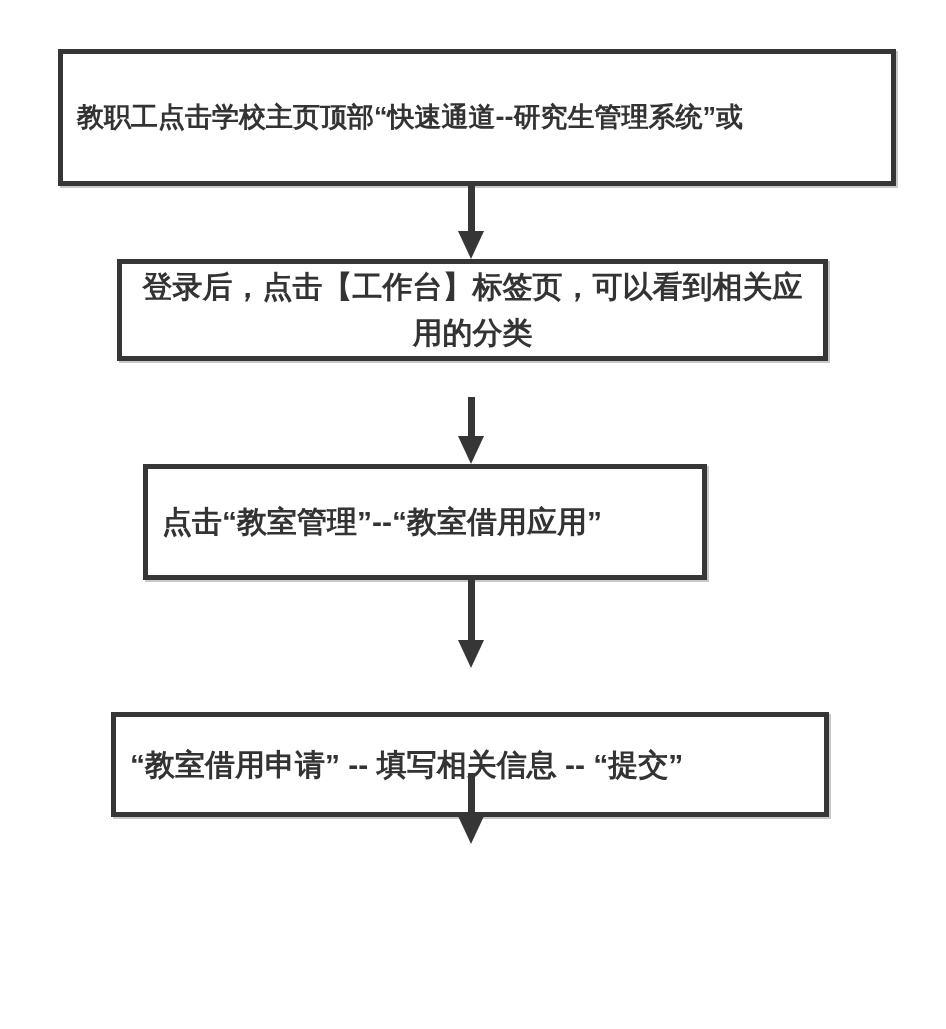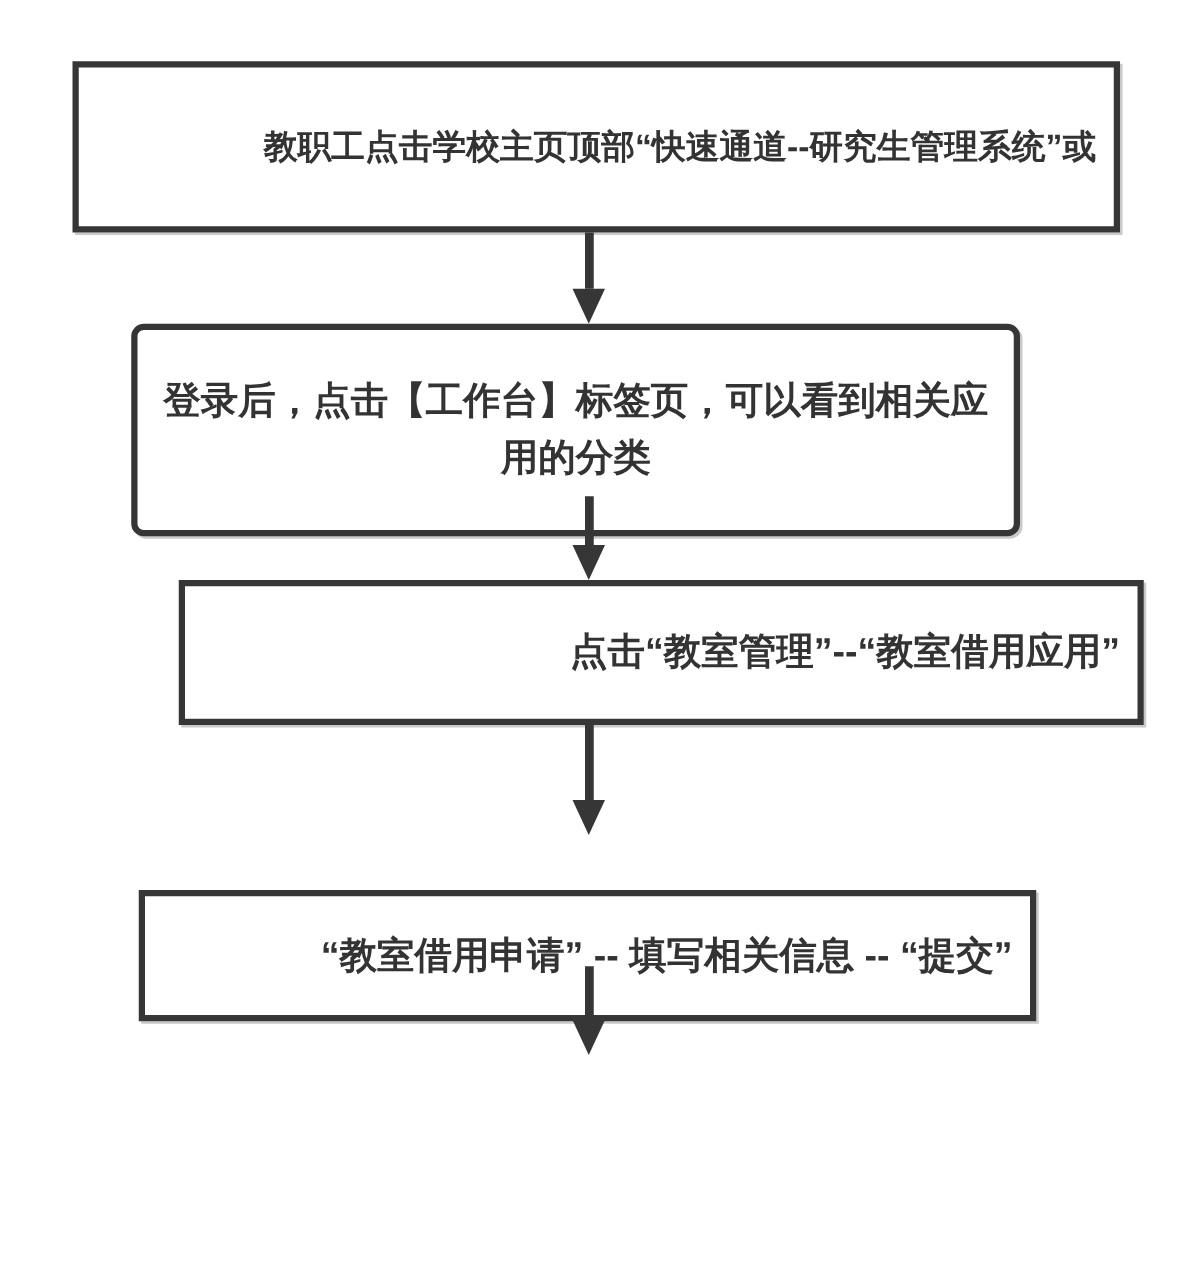--- a/index.html
+++ b/index.html
@@ -13,32 +13,32 @@
   }
   .box {
     position: absolute;
     box-sizing: border-box;
     border: 5px solid #363636;
     background: #ffffff;
     box-shadow: 2px 2px 0 #c9c9c9;
     display: flex;
     flex-direction: column;
     justify-content: center;
-    align-items: flex-end;
+    align-items: flex-start;
     text-align: center;
     color: #333333;
     font-weight: bold;
     font-size: 30px;
     line-height: 46px;
     padding: 0 14px;
   }
   #box1 { left: 58px;  top: 49px;  width: 838px; height: 137px; font-size: 27px; line-height: 45px; }
   #box1 .box-line { white-space: nowrap; }
-  #box2 { left: 105px; top: 259px; width: 711px; height: 170px; border-radius: 10px; }
-  #box3 { left: 143px; top: 464px; width: 772px; height: 116px; }
+  #box2 { left: 117px; top: 259px; width: 711px; height: 102px; }
+  #box3 { left: 143px; top: 464px; width: 564px; height: 116px; }
   #box4 { left: 111px; top: 668px; width: 718px; height: 105px; margin-top: 44px; }
   #box5 { left: 182px; top: 844px; width: 580px; height: 132px; }
 
   .arrow {
     position: absolute;
     width: 26px;
     display: flex;
     flex-direction: column;
     align-items: center;
   }

